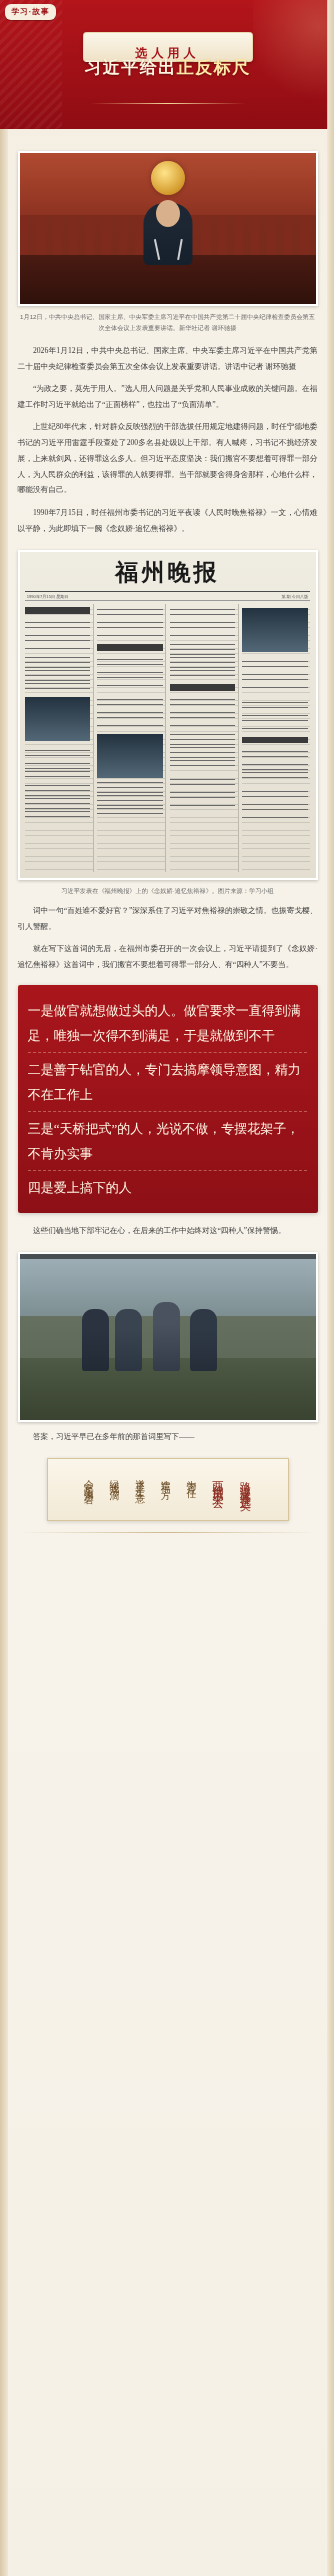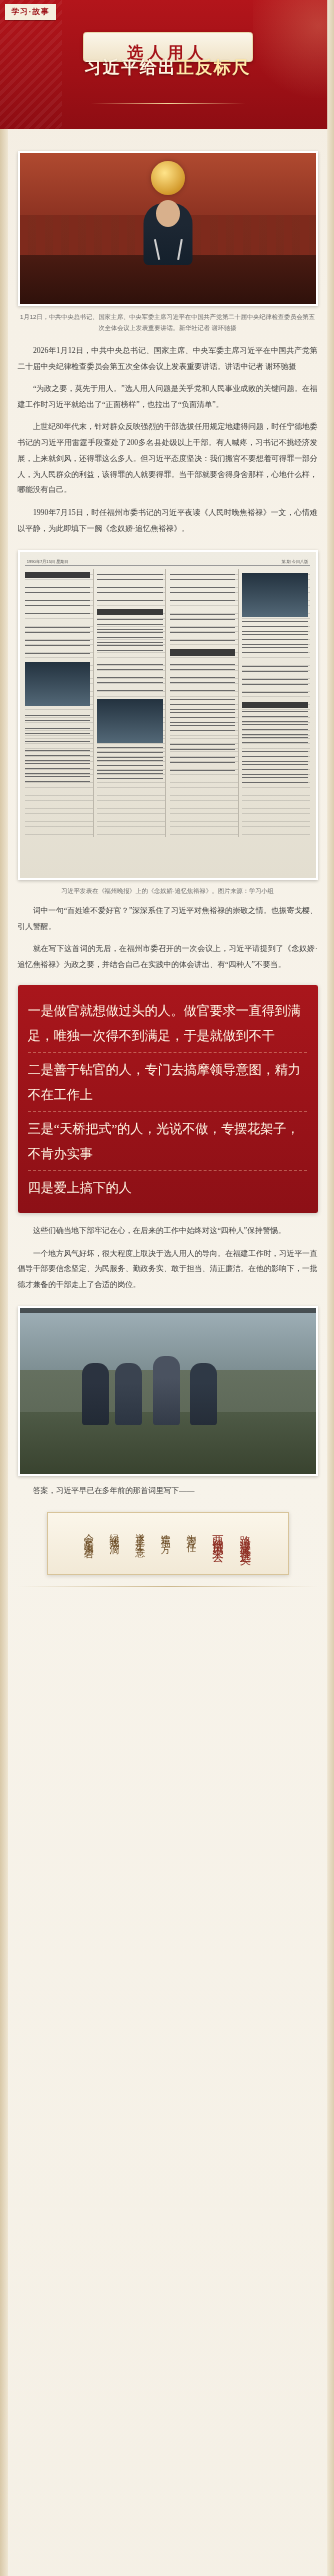--- a/index.html
+++ b/index.html
@@ -45,35 +45,35 @@
     position:absolute; right:0; top:0; width:82px; height:129px;
     background:
       radial-gradient(circle at 80% 20%, rgba(255,220,160,.22), rgba(255,255,255,0) 60%);
   }
   .brandtag{
     position:absolute; left:5.2px; top:4.1px;
     background:#f6efdf;
     color:#9c1218;
     font-size:7.7px; font-weight:bold;
     padding:2.6px 6.2px 3.1px;
-    border-radius:0;
+    border-radius:6px;
     letter-spacing:1px;
     box-shadow:0 0.5px 1px rgba(0,0,0,.25);
   }
   .title-plate{
     position:absolute; left:50%; top:32px; transform:translateX(-50%);
     width:170px; height:30px;
     background:linear-gradient(180deg,#fbf6ea,#efe2c6);
     border:1px solid #e9d9ae;
     border-radius:3.1px;
     display:flex; align-items:center; justify-content:center;
     box-shadow:0 1px 3.1px rgba(0,0,0,.25);
   }
   .title-plate span{
-    color:#a5141a; font-size:16px; font-weight:bold; letter-spacing:4.1px;
+    color:#a5141a; font-size:12px; font-weight:bold; letter-spacing:4.1px;
     font-family:Liberation Serif, serif;
     margin-top:12px;
   }
   .subtitle{
     position:absolute; left:0; right:0; top:56px;
     text-align:center;
     color:#fdf4e0;
     font-size:17px; font-weight:bold; letter-spacing:1.5px;
     font-family:"Liberation Serif", serif;
     text-shadow:0 1px 2.1px rgba(0,0,0,.35);
@@ -315,20 +315,21 @@
       <div class="caption-under">1月12日，中共中央总书记、国家主席、中央军委主席习近平在中国共产党第二十届中央纪律检查委员会第五次全体会议上发表重要讲话。新华社记者 谢环驰摄</div>
     </div>
 
     <p class="body lead">2026年1月12日，中共中央总书记、国家主席、中央军委主席习近平在中国共产党第二十届中央纪律检查委员会第五次全体会议上发表重要讲话。讲话中记者 谢环驰摄</p>
     <p class="body">“为政之要，莫先于用人。”选人用人问题是关乎党和人民事业成败的关键问题。在福建工作时习近平就给出了“正面榜样”，也拉出了“负面清单”。</p>
     <p class="body">上世纪80年代末，针对群众反映强烈的干部选拔任用规定地建得问题，时任宁德地委书记的习近平用雷霆手段查处了200多名县处级以上干部。有人喊疼，习书记不挑经济发展，上来就剑风，还得罪这么多人。但习近平态度坚决：我们搬官不要想着可得罪一部分人，为人民群众的利益，该得罪的人就要得罪。当干部就要舍得身舍那样，心地什么样，哪能没有自己。</p>
     <p class="body">1990年7月15日，时任福州市委书记的习近平夜读《人民时晚焦裕禄》一文，心情难以平静，为此即填下一阙《念奴娇·追忆焦裕禄》。</p>
 
     <div class="figure">
       <div class="photo photo-news">
+        <div class="news-head">福州晚报</div>
         <div class="news-sub">
           <span>1990年7月15日 星期日</span>
           <span>第 期 今日八版</span>
         </div>
         <div class="news-cols">
           <div class="news-col">
             <div class="ttl"></div>
               <div class="blk"></div>
               <div class="blk"></div>
             <div class="ph"></div>
@@ -358,31 +359,30 @@
             <div class="ttl"></div>
               <div class="blk"></div>
               <div class="blk"></div>
           </div>
         </div>
       </div>
       <div class="caption-under">习近平发表在《福州晚报》上的《念奴娇·追忆焦裕禄》。图片来源：学习小组</div>
     </div>
 
     <p class="body">词中一句“百姓谁不爱好官？”深深系住了习近平对焦裕禄的崇敬之情。也振寄戈樱、引人警醒。</p>
-    <p class="body">就在写下这首词的无后，在福州市委召开的一次会议上，习近平请提到了《念奴娇·追忆焦裕禄》为政之要，并结合自己在实践中的体会讲出、有“四种人”不要当。</p>
+    <p class="body">就在写下这首词的无后，在福州市委召开的一次会议上，习近平请提到了《念奴娇·追忆焦裕禄》这首词中，我们搬官不要想着可得罪一部分人、有“四种人”不要当。</p>
 
     <div class="four-box">
       <div class="four-item">一是做官就想做过头的人。做官要求一直得到满足，唯独一次得不到满足，于是就做到不干</div>
       <div class="four-item">二是善于钻官的人，专门去搞摩领导意图，精力不在工作上</div>
       <div class="four-item">三是“天桥把式”的人，光说不做，专摆花架子，不肯办实事</div>
       <div class="four-item">四是爱上搞下的人</div>
     </div>
 
     <p class="body">这些们确当地下部牢记在心，在后来的工作中始终对这“四种人”保持警惕。</p>
-    <p class="body">一个地方风气好坏，很大程度上取决于选人用人的导向。在福建工作时，习近平一直倡导干部要信念坚定、为民服务、勤政务实、敢于担当、清正廉洁。在他的影响下，一批德才兼备的干部走上了合适的岗位。</p>
 
     <div class="figure">
       <div class="photo photo-visit">
         <div class="sky"></div>
         <div class="ground"></div>
         <div class="g1"></div>
         <div class="g2"></div>
         <div class="g3"></div>
         <div class="g4"></div>
         <div class="caption-bar">2014年3月17日，习近平总书记在河南省兰考县调研指导党的群众路线教育实践活动时，参观焦裕禄同志纪念馆。新华社记者 李学仁摄</div>

